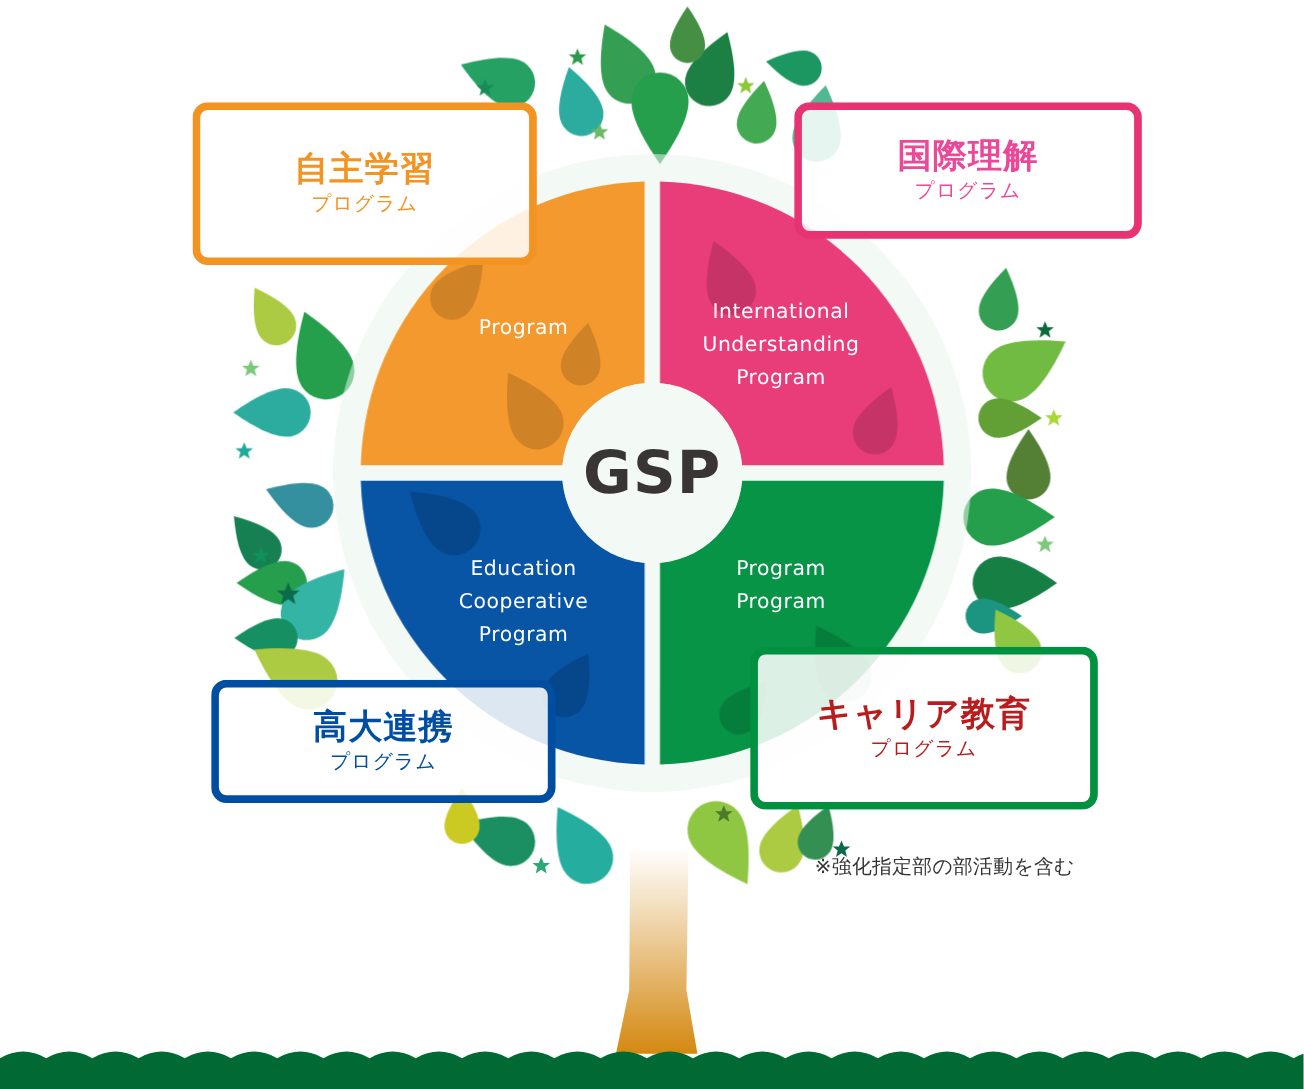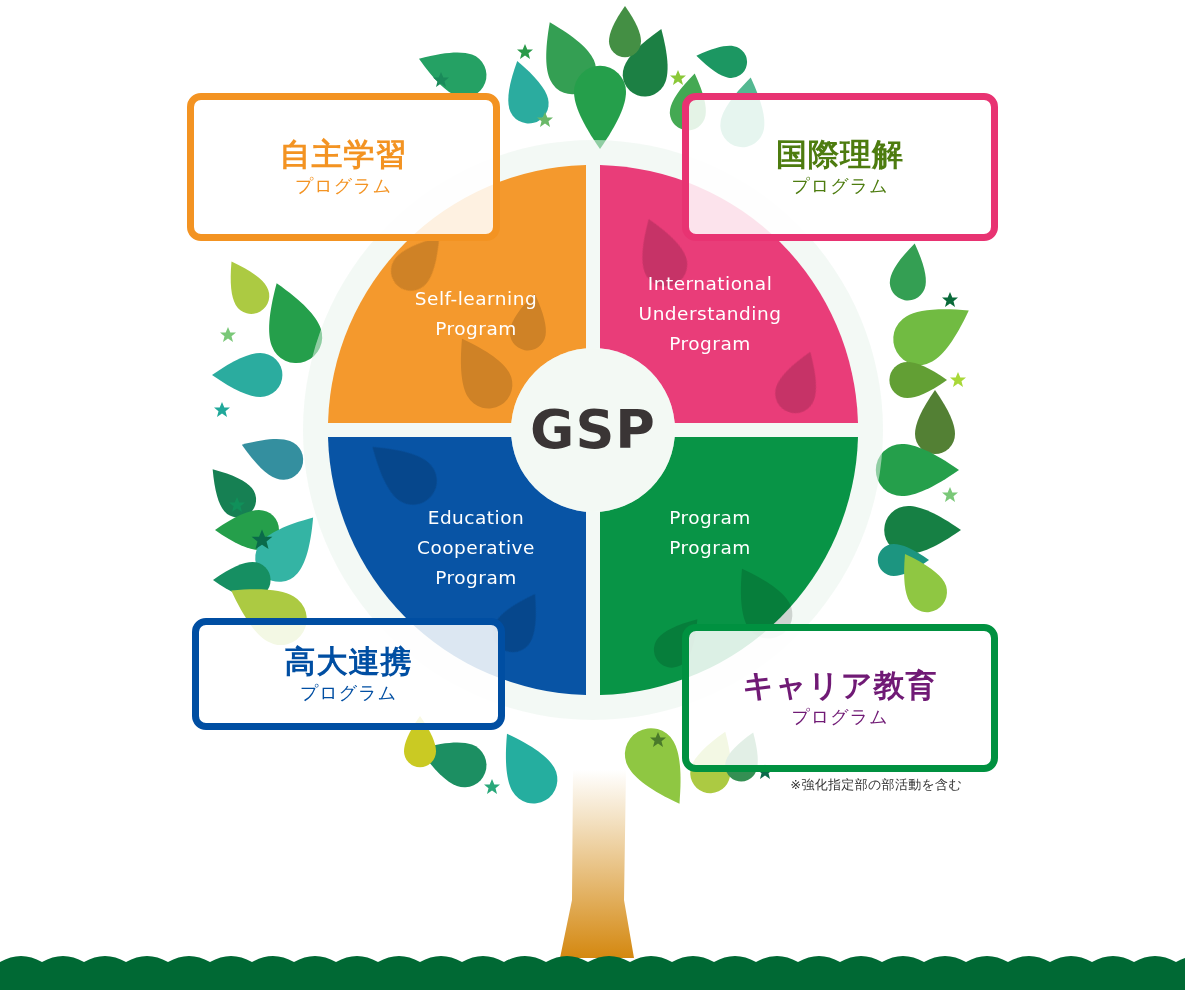--- a/index.html
+++ b/index.html
@@ -25,22 +25,22 @@
       position: absolute; color: #ffffff; text-align: center;
       font-family: "DejaVu Sans", sans-serif; font-size: 18.5px; line-height: 30px;
       letter-spacing: 0.5px; width: 220px;
     }
     .gsp-text {
       position: absolute; left: 513px; top: 390px; width: 160px; text-align: center;
       font-family: "DejaVu Sans", sans-serif; font-weight: bold; font-size: 54px;
       line-height: 80px; color: #3a3535; letter-spacing: 1px;
     }
     .footnote {
-      position: absolute; left: 724px; top: 776px; width: 238px; text-align: right;
-      font-size: 13px; color: #333333; letter-spacing: 0.3px;
+      position: absolute; left: 739px; top: 776px; width: 238px; text-align: right;
+      font-size: 18px; color: #333333; letter-spacing: 0.3px;
     }
   </style>
 </head>
 <body>
 
 <svg id="scene" width="1185" height="990" viewBox="0 0 1185 990" xmlns="http://www.w3.org/2000/svg">
   <defs>
     <linearGradient id="trunkGrad" x1="0" y1="0" x2="0" y2="1">
       <stop offset="0" stop-color="#ffffff"></stop>
       <stop offset="0.25" stop-color="#f4e3c6"></stop>
@@ -128,48 +128,47 @@
 
   <circle cx="593" cy="430" r="82" fill="#ffffff"></circle>
   <circle cx="593" cy="430" r="82" fill="#e7f3ea" opacity="0.5"></circle>
 
   <path fill="#006934" d="M0,990 L0,962 Q21,950 42,962 Q63,950 84,962 Q105,950 126,962 Q147,950 168,962 Q189,950 210,962 Q231,950 252,962 Q273,950 294,962 Q315,950 336,962 Q357,950 378,962 Q399,950 420,962 Q441,950 462,962 Q483,950 504,962 Q525,950 546,962 Q567,950 588,962 Q609,950 630,962 Q651,950 672,962 Q693,950 714,962 Q735,950 756,962 Q777,950 798,962 Q819,950 840,962 Q861,950 882,962 Q903,950 924,962 Q945,950 966,962 Q987,950 1008,962 Q1029,950 1050,962 Q1071,950 1092,962 Q1113,950 1134,962 Q1155,950 1176,962 Q1197,950 1218,962 L1218,990 Z"></path>
 </svg>
 
 <div class="gsp-text">GSP</div>
 
 <div class="quad-text" style="left:366px; top:284px;">
-  <div>Self-learning</div>
   <div>Program</div>
 </div>
 <div class="quad-text" style="left:600px; top:269px;">
   <div>International</div>
   <div>Understanding</div>
   <div>Program</div>
 </div>
 <div class="quad-text" style="left:366px; top:503px;">
   <div>Education</div>
   <div>Cooperative</div>
   <div>Program</div>
 </div>
 <div class="quad-text" style="left:600px; top:503px;">
   <div>Program</div>
   <div>Program</div>
 </div>
 
-<div class="label-box" style="left:187px; top:93px; width:313px; height:148px; border-color:#f39322; color:#f39322;">
+<div class="label-box" style="left:175px; top:93px; width:313px; height:148px; border-color:#f39322; color:#f39322;">
   <div class="jp-title">自主学習</div>
   <div class="jp-sub">プログラム</div>
 </div>
-<div class="label-box" style="left:682px; top:93px; width:316px; height:148px; border-color:#e83372; color:#4d7c0f;">
+<div class="label-box" style="left:722px; top:93px; width:316px; height:124px; border-color:#e83372; color:#ec4899;">
   <div class="jp-title">国際理解</div>
   <div class="jp-sub">プログラム</div>
 </div>
 <div class="label-box" style="left:192px; top:618px; width:313px; height:112px; border-color:#004ea2; color:#004ea2;">
   <div class="jp-title">高大連携</div>
   <div class="jp-sub">プログラム</div>
 </div>
-<div class="label-box" style="left:682px; top:624px; width:316px; height:148px; border-color:#009140; color:#701a75;">
+<div class="label-box" style="left:682px; top:588px; width:316px; height:148px; border-color:#009140; color:#b91c1c;">
   <div class="jp-title">キャリア教育</div>
   <div class="jp-sub">プログラム</div>
 </div>
 
 <div class="footnote">※強化指定部の部活動を含む</div>
 
 </body></html>

